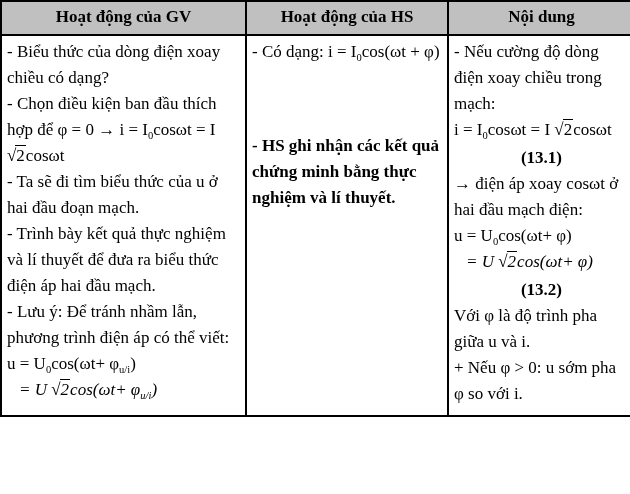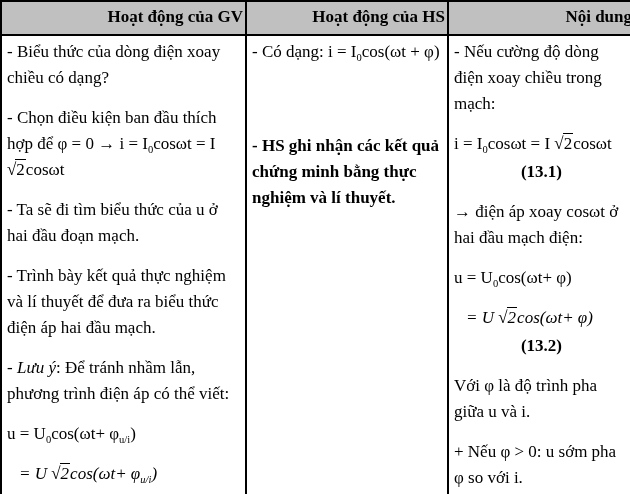--- a/index.html
+++ b/index.html
@@ -8,30 +8,30 @@
     width: 630px; height: 494px; overflow: hidden; background: #fff; position: relative;
   }
   table.doc-table {
     border-collapse: collapse; table-layout: fixed; width: 634px;
     font-family: "Liberation Serif", "DejaVu Serif", serif;
     font-size: 17px; color: var(--text, #000);
   }
   th, td { border: 2px solid var(--border, #000); vertical-align: top; }
   th {
     background: var(--header-bg, #c0c0c0);
-    font-weight: bold; text-align: right;
+    font-weight: bold; text-align: center;
     height: 34px; padding: 5px 2px 2px 2px; font-size: 17px;
   }
   td { padding: 3px 5px 8px 5px; }
   .para { margin: 0; line-height: 26px; }
-  .para + .para { margin-top: 14px; }
+  .para + .para { }
   .para.tight { margin-top: 2px; text-align: center; }
   .para.gap { margin-top: 68px; font-weight: bold; }
   .para.indent { padding-left: 12px; font-style: italic; }
-  .it { font-style: italic; }
+  .it { }
   .bd { font-weight: bold; }
   sub { font-size: 0.62em; line-height: 0; }
   .sqrt { white-space: nowrap; }
   .sqrt .rad { border-top: 1px solid var(--border, #000); padding: 0 1px; margin-left: -1px; }
 </style>
 </head>
 <body>
 
 <div class="page">
   <table class="doc-table">

